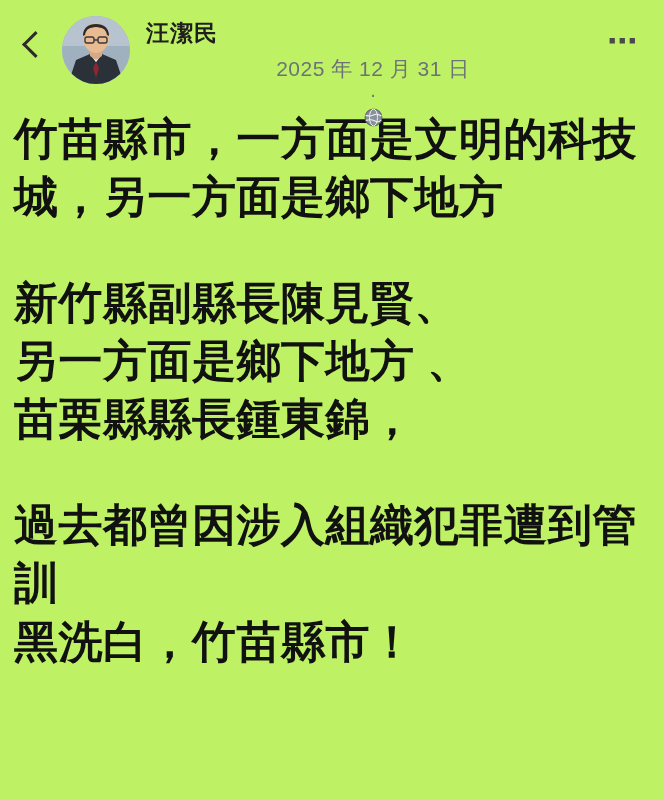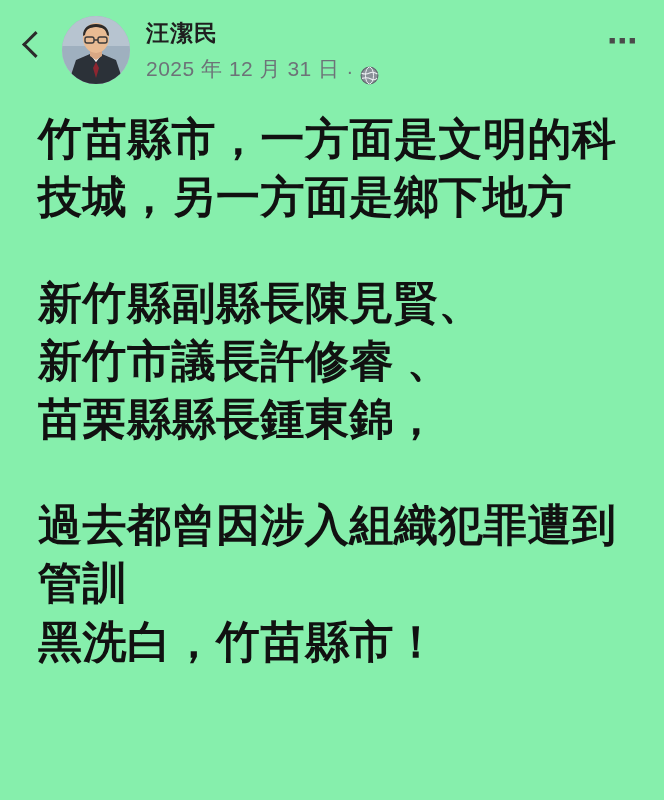--- a/index.html
+++ b/index.html
@@ -10,21 +10,21 @@
     width: 664px;
     height: 800px;
     background: #ffffff;
     font-family: "Liberation Sans", "DejaVu Sans", sans-serif;
     overflow: hidden;
   }
   .screen {
     position: relative;
     width: 664px;
     height: 800px;
-    background: #86efac;
+    background: #bef264;
     box-sizing: border-box;
   }
 
   
   .post-header {
     display: flex;
     align-items: flex-start;
     padding: 14px 18px 10px 10px;
     height: 96px;
     box-sizing: border-box;
@@ -67,22 +67,23 @@
   }
   .author-name {
     font-size: 23px;
     font-weight: 700;
     color: #1f1f1f;
     letter-spacing: 1px;
     line-height: 1.2;
   }
   .meta-line {
     display: flex;
-    align-items: flex-end;
+    align-items: center;
     margin-top: 7px;
+    flex-direction: column;
   }
   .post-date {
     font-size: 21px;
     color: #6d7278;
     letter-spacing: 0.5px;
   }
   .meta-sep {
     font-size: 20px;
     color: #6d7278;
     margin: 0 7px;
@@ -108,21 +109,20 @@
     font-size: 30px;
     line-height: 1;
     color: #4a4a4a;
     letter-spacing: 2px;
     font-weight: 700;
   }
 
   
   .post-body {
     padding: 14px 14px 0 14px;
-    margin-left: 24px;
   }
   .para {
     font-family: "Liberation Sans", "DejaVu Sans", sans-serif;
     font-weight: 700;
     color: #111111;
     font-size: 44px;
     line-height: 1.32;
     letter-spacing: 0.5px;
     white-space: pre-wrap;
     word-break: break-word;
@@ -184,19 +184,19 @@
 
     <div class="more-button">
       <span class="more-dots">⋯</span>
     </div>
 
   </div>
 
   <div class="post-body">
     <div class="para">竹苗縣市，一方面是文明的科技城，另一方面是鄉下地方</div>
     <div class="para">新竹縣副縣長陳見賢、
-新竹市議長許修睿 、
+另一方面是鄉下地方 、
 苗栗縣縣長鍾東錦，</div>
     <div class="para">過去都曾因涉入組織犯罪遭到管訓
 黑洗白，竹苗縣市！</div>
   </div>
 
 </div>
 
 </body></html>

